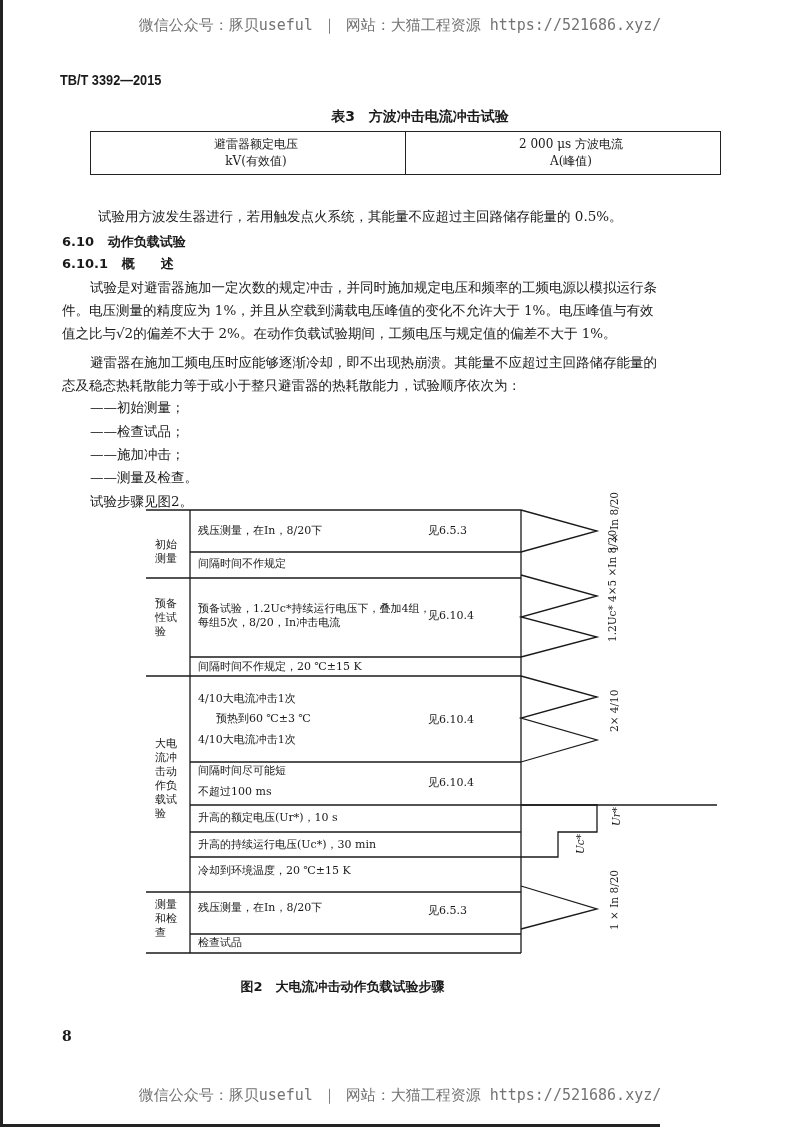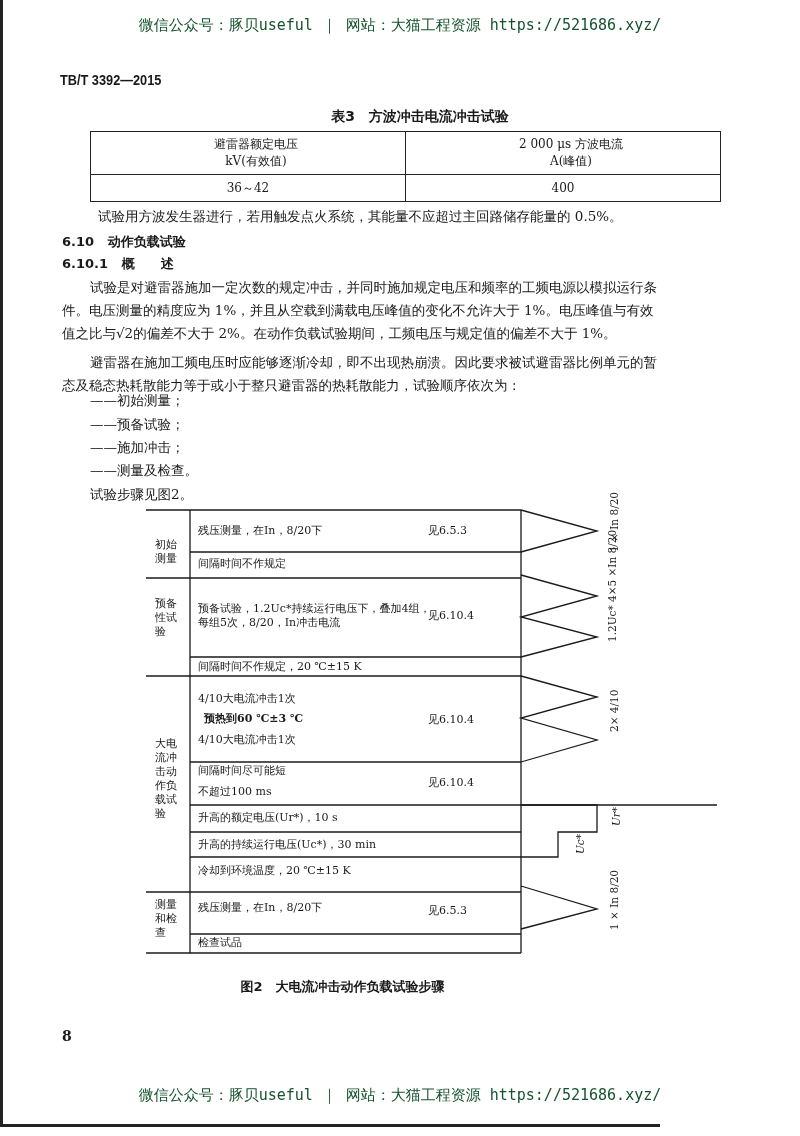--- a/index.html
+++ b/index.html
@@ -6,21 +6,21 @@
   body {
     width: 800px; height: 1136px; position: relative; overflow: hidden;
     background: #ffffff; color: #1a1a1a;
     font-family: "DejaVu Serif", "Liberation Serif", serif;
   }
   .page-edge-left { position: absolute; left: 0; top: 0; width: 3px; height: 1125px; background: #222; }
   .page-edge-bottom { position: absolute; left: 0; top: 1124px; width: 660px; height: 3px; background: #222; }
   .watermark {
     position: absolute; left: 0; width: 800px; text-align: center;
     font-family: "DejaVu Sans Mono", "Liberation Mono", monospace;
-    font-size: 15px; color: #14532d; letter-spacing: 0px;
+    font-size: 15px; color: #737373; letter-spacing: 0px;
   }
   .wm-top { top: 16px; }
   .wm-bottom { top: 1086px; }
   .std-code {
     position: absolute; left: 60px; top: 71px;
     font-family: "Liberation Sans", "DejaVu Sans", sans-serif;
     font-weight: bold; font-size: 15px; transform: scaleX(0.85); transform-origin: left;
   }
   .table-caption {
     position: absolute; left: 0; width: 800px; top: 108px; text-align: center;
@@ -35,21 +35,21 @@
   }
   table.t3 tr.hdr td { height: 36px; padding-left: 20px; }
   table.t3 tr.row td { height: 20px; }
   .para {
     position: absolute; left: 70px; width: 660px; font-size: 13.5px; line-height: 23px;
   }
   .indent { text-indent: 28px; }
   .heading {
     position: absolute; left: 62px; font-family: "DejaVu Sans", sans-serif; font-weight: bold; font-size: 13px;
   }
-  .list-item { position: absolute; left: 90px; font-size: 13.5px; }
+  .list-item { position: absolute; left: 90px; font-size: 13.5px; margin-top: 7px; }
   
   .diagram { position: absolute; left: 0; top: 0; width: 800px; height: 1136px; pointer-events: none; }
   .diagram * { pointer-events: auto; }
   .dlabel { position: absolute; font-size: 11px; line-height: 14px; }
   .group-label { position: absolute; font-size: 11px; line-height: 14px; width: 30px; }
   .rot { position: absolute; font-size: 10.5px; transform: rotate(-90deg); transform-origin: left top; white-space: nowrap; line-height: 12px; }
   .fig-caption {
     position: absolute; left: 0; width: 685px; top: 978px; text-align: center;
     font-family: "DejaVu Sans", sans-serif; font-weight: bold; font-size: 13px;
   }
@@ -71,44 +71,40 @@
       <tr class="hdr">
     <td style="width:50%">
       <div>避雷器额定电压</div>
       <div>kV(有效值)</div>
     </td>
     <td>
       <div>2 000 μs 方波电流</div>
       <div>A(峰值)</div>
     </td>
   </tr>
-  <tr class="row">
-    <td>36～42</td>
-    <td>400</td>
-  </tr>
 </tbody>
   </table>
 
 <div class="para indent" style="top:205px;">试验用方波发生器进行，若用触发点火系统，其能量不应超过主回路储存能量的 0.5%。</div>
 
 <div class="heading" style="top:233px;">
   <span>6.10</span>&nbsp;&nbsp;&nbsp;<span>动作负载试验</span>
 </div>
 <div class="heading" style="top:255px;">
   <span>6.10.1</span>&nbsp;&nbsp;&nbsp;<span>概　　述</span>
 </div>
 
 <div class="para" style="top:276px; left:90px; width:640px;">试验是对避雷器施加一定次数的规定冲击，并同时施加规定电压和频率的工频电源以模拟运行条</div>
 <div class="para" style="top:299px; left:62px; width:670px;">件。电压测量的精度应为 1%，并且从空载到满载电压峰值的变化不允许大于 1%。电压峰值与有效</div>
 <div class="para" style="top:322px; left:62px; width:670px;">值之比与√2的偏差不大于 2%。在动作负载试验期间，工频电压与规定值的偏差不大于 1%。</div>
-<div class="para" style="top:351px; left:90px; width:640px;">避雷器在施加工频电压时应能够逐渐冷却，即不出现热崩溃。因此要求被试避雷器比例单元的暂</div>
+<div class="para" style="top:351px; left:90px; width:640px;">避雷器在施加工频电压时应能够逐渐冷却，即不出现热崩溃。其能量不应超过主回路储存能量的</div>
 <div class="para" style="top:374px; left:62px; width:670px;">态及稳态热耗散能力等于或小于整只避雷器的热耗散能力，试验顺序依次为：</div>
 
 <div class="list-item" style="top:392px;">——初始测量；</div>
-<div class="list-item" style="top:416px;">——预备试验；</div>
+<div class="list-item" style="top:416px;">——检查试品；</div>
 <div class="list-item" style="top:439px;">——施加冲击；</div>
 <div class="list-item" style="top:462px;">——测量及检查。</div>
 <div class="list-item" style="top:486px;">试验步骤见图2。</div>
 
 <div class="diagram">
   <svg width="800" height="1136" style="position:absolute;left:0;top:0">
     <g stroke="#1a1a1a" stroke-width="1.3" fill="none">
 
       <line x1="190" y1="510" x2="190" y2="953"></line>
 
@@ -150,21 +146,21 @@
   <div class="dlabel" style="left:198px; top:557px;">间隔时间不作规定</div>
 
   <div class="dlabel" style="left:198px; top:602px;">
     <div>预备试验，1.2Uc*持续运行电压下，叠加4组，</div>
     <div>每组5次，8/20，In冲击电流</div>
   </div>
   <div class="dlabel" style="left:428px; top:609px;">见6.10.4</div>
   <div class="dlabel" style="left:198px; top:660px;">间隔时间不作规定，20 ℃±15 K</div>
 
   <div class="dlabel" style="left:198px; top:692px;">4/10大电流冲击1次</div>
-  <div class="dlabel" style="left:204px; top:712px;font-weight:bold;">预热到60 ℃±3 ℃</div>
+  <div class="dlabel" style="left:216px; top:712px;">预热到60 ℃±3 ℃</div>
   <div class="dlabel" style="left:198px; top:733px;">4/10大电流冲击1次</div>
   <div class="dlabel" style="left:428px; top:713px;">见6.10.4</div>
 
   <div class="dlabel" style="left:198px; top:764px;">间隔时间尽可能短</div>
   <div class="dlabel" style="left:198px; top:785px;text-align:center;">不超过100 ms</div>
   <div class="dlabel" style="left:428px; top:776px;">见6.10.4</div>
 
   <div class="dlabel" style="left:198px; top:811px;">升高的额定电压(Ur*)，10 s</div>
   <div class="dlabel" style="left:198px; top:838px;">升高的持续运行电压(Uc*)，30 min</div>
   <div class="dlabel" style="left:198px; top:864px;">冷却到环境温度，20 ℃±15 K</div>

